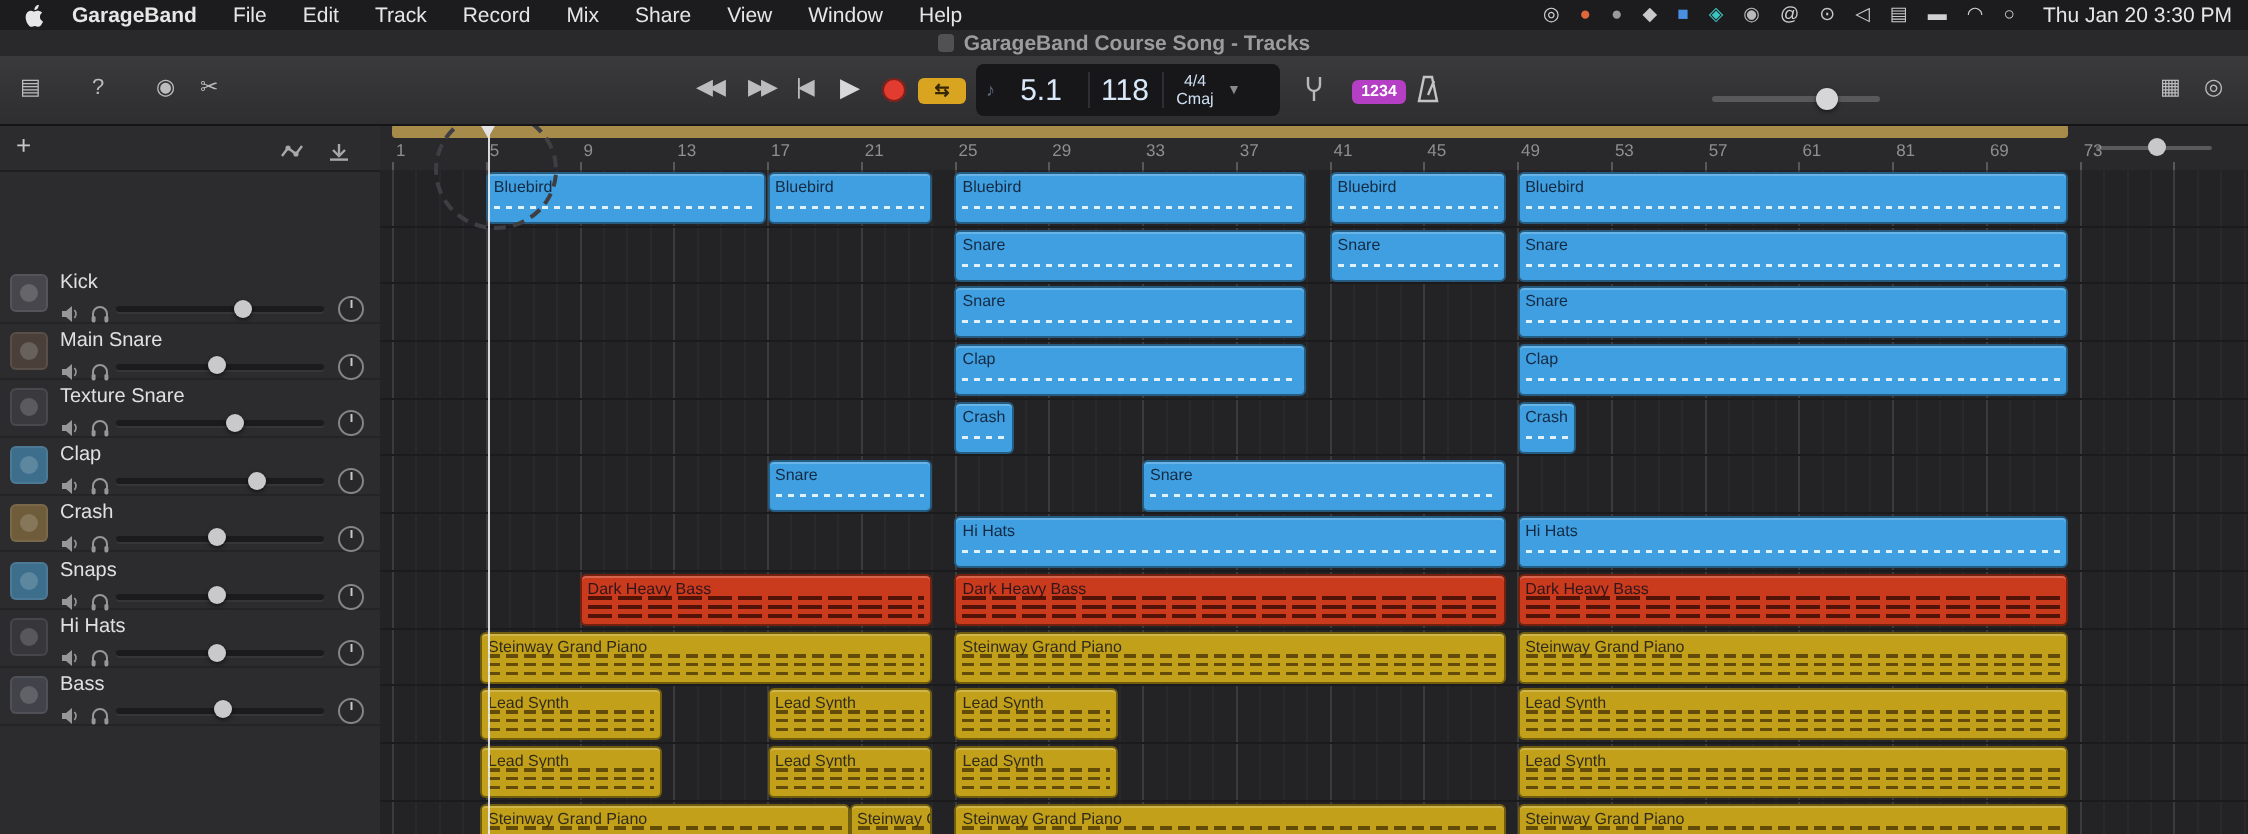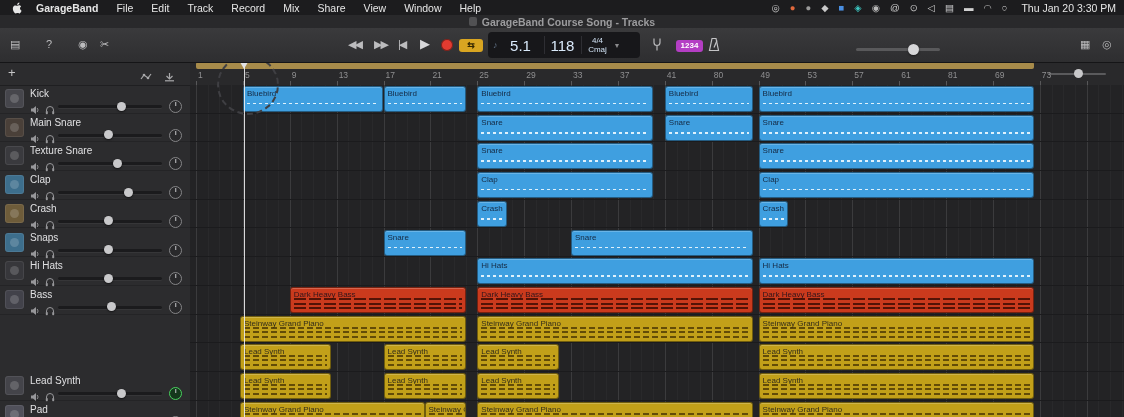--- a/index.html
+++ b/index.html
@@ -47,21 +47,21 @@
                box-shadow:0 1px 2px rgba(0,0,0,.5);}
   .svgbtn{position:absolute;}
 
   
   .workspace{position:absolute;top:62px;left:0;right:0;bottom:0;}
   .header-col{position:absolute;left:0;top:0;width:190px;bottom:0;background:#2c2c2e;border-right:1px solid #1a1a1c;}
   .header-top{position:absolute;left:0;top:0;right:0;height:23px;border-bottom:1px solid #1f1f21;}
   .add-btn{position:absolute;left:8px;top:3px;color:#c6c6c8;font-size:13px;line-height:16px;}
   .hicon{position:absolute;top:6px;}
   .headers{position:absolute;top:23px;left:0;right:0;bottom:0;overflow:hidden;}
-  .trow{position:absolute;left:0;right:0;height:28.7px;border-bottom:1px solid #242426;box-sizing:border-box;}
+  .trow{position:absolute;left:0;right:0;height:28.7px;border-bottom:1px solid #242426;box-sizing:border-box;margin-top:48px;}
   .ticon{position:absolute;left:5px;top:4px;width:19px;height:19px;border-radius:3px;
          box-shadow:inset 0 0 0 1px rgba(255,255,255,.08);}
   .ticon::after{content:"";position:absolute;left:5px;top:5px;width:9px;height:9px;border-radius:50%;
                 background:rgba(255,255,255,.17);}
   .tname{position:absolute;left:30px;top:3px;font-size:10px;color:#e0e0e2;white-space:nowrap;
          overflow:hidden;max-width:152px;}
   .mico{position:absolute;left:30px;top:16px;}
   .sico{position:absolute;left:45px;top:16px;}
   .vslider{position:absolute;left:58px;top:20px;width:104px;height:3px;background:#1b1b1d;border-radius:2px;
            box-shadow:0 1px 0 rgba(255,255,255,.05);}
@@ -386,21 +386,21 @@
           <span class="tick-label" style="left: 54.88px;">5</span>
           <span class="tick-label" style="left: 101.76px;">9</span>
           <span class="tick-label" style="left: 148.64px;">13</span>
           <span class="tick-label" style="left: 195.52px;">17</span>
           <span class="tick-label" style="left: 242.4px;">21</span>
           <span class="tick-label" style="left: 289.28px;">25</span>
           <span class="tick-label" style="left: 336.16px;">29</span>
           <span class="tick-label" style="left: 383.04px;">33</span>
           <span class="tick-label" style="left: 429.92px;">37</span>
           <span class="tick-label" style="left: 476.8px;">41</span>
-          <span class="tick-label" style="left: 523.68px;">80</span>
+          <span class="tick-label" style="left: 523.68px;">45</span>
           <span class="tick-label" style="left: 570.56px;">49</span>
           <span class="tick-label" style="left: 617.44px;">53</span>
           <span class="tick-label" style="left: 664.32px;">57</span>
           <span class="tick-label" style="left: 711.2px;">61</span>
           <span class="tick-label" style="left: 758.08px;">81</span>
           <span class="tick-label" style="left: 804.96px;">69</span>
           <span class="tick-label" style="left: 851.84px;">73</span>
         </div>
       <div class="lanes">
         <div class="grid"></div>

